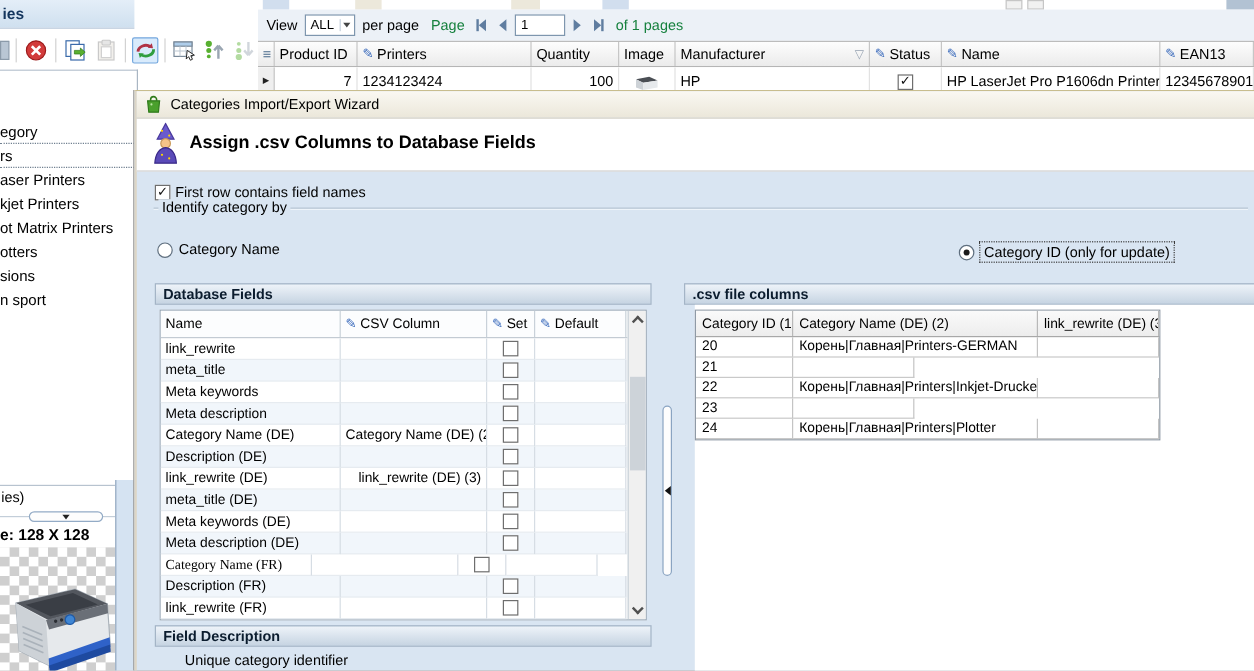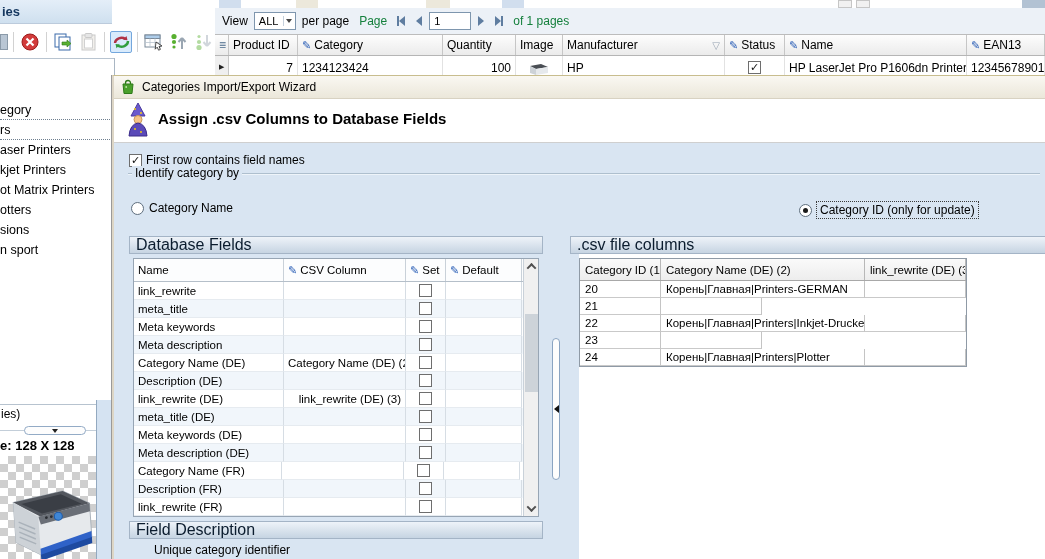--- a/index.html
+++ b/index.html
@@ -77,21 +77,21 @@
   .wiz-icon { left:10px; top:26px; }
   .dlg-check { left:15px; top:77px; display:flex; align-items:center; gap:4px; font-size:12px; }
   .grp-line { left:14px; top:97px; width:912px; height:2px; border-top:1px solid #aebfce; border-bottom:1px solid #eef4fa; }
   .grp-label { left:18px; top:90px; font-size:12px; background:#d9e5f2; padding:0 3px; }
   .radio { display:flex; align-items:center; gap:5px; font-size:12px; }
   .rad { width:13px; height:13px; border:1px solid #5e6e7e; border-radius:50%; background:#fff; position:relative; }
   .rad.on::after { content:""; position:absolute; left:3px; top:3px; width:5px; height:5px; border-radius:50%; background:#1a1a1a; }
   .focus-dotted { outline:1px dotted #3a3a3a; padding:1px 3px; }
 
   .panel-bar { height:18px; background:linear-gradient(#eef3f9,#c6d4e2); border:1px solid #a4b4c6;
-    font-size:16px; font-weight:normal; color:#0b1c2e; line-height:16px; padding-left:6px; }
+    font-size:12px; font-weight:bold; color:#0b1c2e; line-height:16px; padding-left:6px; }
 
   .db-table { left:19px; top:182px; width:406px; height:259px; background:#fff; border:1px solid #97a5b4; display:flex; }
   .db-main { flex:1; }
   .db-hrow { display:flex; height:23px; border-bottom:1px solid #b5bfc9; background:#fcfdfe; }
   .db-hcell { display:flex; align-items:center; font-size:11.5px; padding:0 4px; border-right:1px solid #c9d1d9; white-space:nowrap; overflow:hidden; }
   .db-row { display:flex; height:18px; }
   .db-row:nth-child(odd) { background:#fff; }
   .db-row:nth-child(even) { background:#f1f6fb; }
   .db-cell { font-size:11.5px; line-height:18px; padding:0 4px; border-right:1px solid #d6dde4; border-bottom:1px solid #e6ebf0; white-space:nowrap; overflow:hidden; }
   .db-cell.csv { text-align:right; }
@@ -263,21 +263,21 @@
   <div class="abs grid-header" id="grid-header">
       <div class="gh-cell" style="width: 14px;">
         <span class="rowind-glyph">≡</span>
         <span></span>
       </div>
       <div class="gh-cell" style="width: 69px;">
         <span>Product ID</span>
       </div>
       <div class="gh-cell" style="width: 145px;">
         <span class="pencil">✎</span>
-        <span>Category</span>
+        <span>Printers</span>
       </div>
       <div class="gh-cell" style="width: 73px;">
         <span>Quantity</span>
       </div>
       <div class="gh-cell" style="width: 47px;">
         <span>Image</span>
       </div>
       <div class="gh-cell" style="width: 162px;">
         <span>Manufacturer</span>
         <span class="funnel">▽</span>
@@ -444,21 +444,21 @@
             </div>
             <div class="db-row">
               <div class="db-cell" style="width: 150px;">Meta description (DE)</div>
               <div class="db-cell csv" style="width: 122px;"></div>
               <div class="db-cell set" style="width: 40px;">
                 <span class="cbx"></span>
               </div>
               <div class="db-cell" style="width: 76px;"></div>
             </div>
             <div class="db-row">
-              <div class="db-cell" style="width: 148px;">Category Name (FR)</div>
+              <div class="db-cell" style="width: 126px; font-family: Liberation Serif, serif;">Category Name (FR)</div>
               <div class="db-cell csv" style="width: 122px;"></div>
               <div class="db-cell set" style="width: 40px;">
                 <span class="cbx"></span>
               </div>
               <div class="db-cell" style="width: 76px;"></div>
             </div>
             <div class="db-row">
               <div class="db-cell" style="width: 150px;">Description (FR)</div>
               <div class="db-cell csv" style="width: 122px;"></div>
               <div class="db-cell set" style="width: 40px;">

